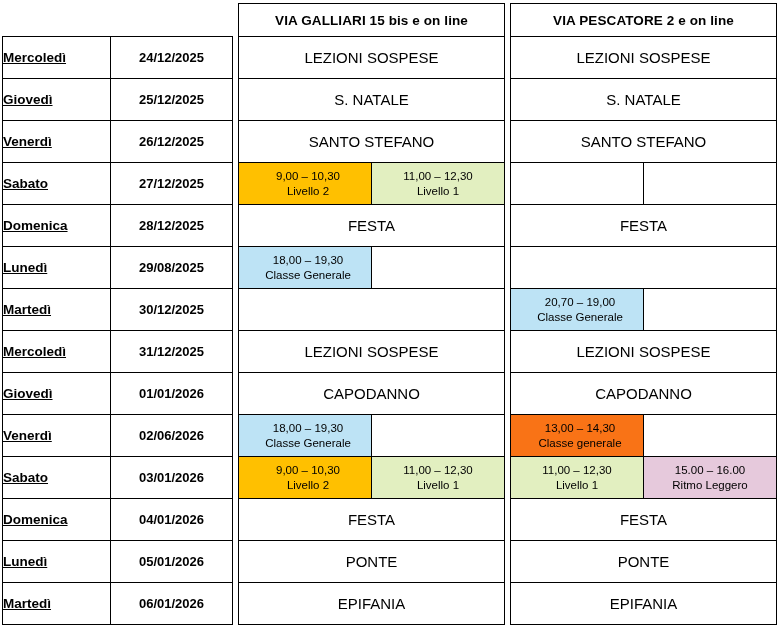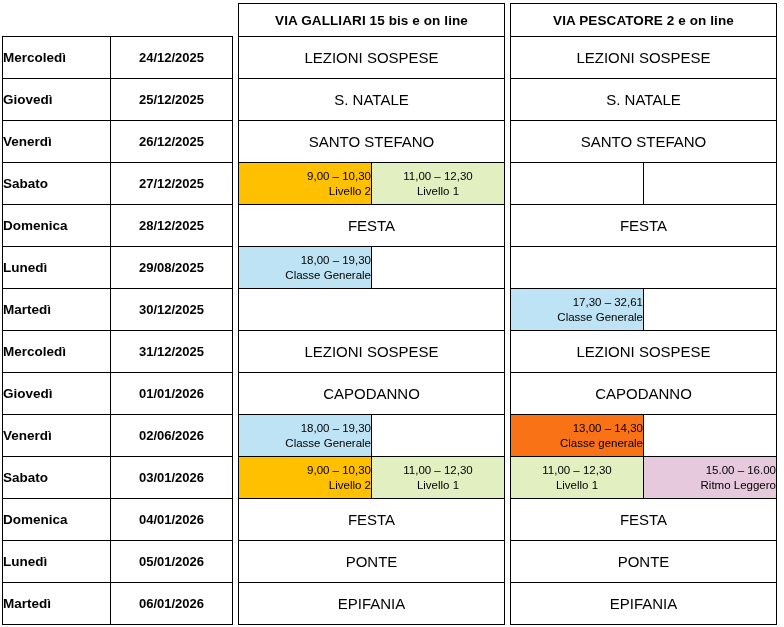--- a/index.html
+++ b/index.html
@@ -57,40 +57,41 @@
     font-weight: bold;
     text-align: center;
     font-size: 13.5px;
     letter-spacing: 0.1px;
   }
   .daycell {
     font-weight: bold;
     padding-left: 7px;
     text-align: left;
     font-size: 13.5px;
+    text-decoration: underline;
   }
   .datecell {
     font-weight: bold;
     text-align: center;
     font-size: 13px;
   }
   .full {
     text-align: center;
     font-size: 15px;
   }
   .slot {
     text-align: center;
     font-size: 11.5px;
     line-height: 1.25;
     padding: 2px 1px;
   }
   .slot .l1 { display: block; }
   .slot .l2 { display: block; }
   .slot.left {
-    text-align: right;
+    text-align: center;
     padding-left: 6px;
   }
   .blank-nb { border: none; background: #ffffff; }
 </style>
 </head>
 <body>
 
 <div id="sheet">
   <table class="schedule">
     <colgroup>
@@ -181,21 +182,21 @@
           <td class="gapcell"></td>
           <td class="cell-bordered full" colspan="2"></td>
         </tr>
         <tr class="row-body">
           <td class="cell-bordered daycell">Martedì</td>
           <td class="cell-bordered datecell">30/12/2025</td>
           <td class="gapcell"></td>
           <td class="cell-bordered full" colspan="2"></td>
           <td class="gapcell"></td>
           <td class="cell-bordered slot left" style="background: rgb(189, 227, 245);">
-            <span class="l1">17,30 – 32,61</span>
+            <span class="l1">20,70 – 19,00</span>
             <span class="l2">Classe Generale</span>
           </td>
           <td class="cell-bordered slot" style="background: rgb(255, 255, 255);">
             <span class="l1"></span>
             <span class="l2"></span>
           </td>
         </tr>
         <tr class="row-body">
           <td class="cell-bordered daycell">Mercoledì</td>
           <td class="cell-bordered datecell">31/12/2025</td>
@@ -244,21 +245,21 @@
           </td>
           <td class="cell-bordered slot" style="background: rgb(226, 239, 192);">
             <span class="l1">11,00 – 12,30</span>
             <span class="l2">Livello 1</span>
           </td>
           <td class="gapcell"></td>
           <td class="cell-bordered slot" style="background: rgb(226, 239, 192);">
             <span class="l1">11,00 – 12,30</span>
             <span class="l2">Livello 1</span>
           </td>
-          <td class="cell-bordered slot" style="background: rgb(230, 201, 220); text-align: right;">
+          <td class="cell-bordered slot" style="background: rgb(230, 201, 220);">
             <span class="l1">15.00 – 16.00</span>
             <span class="l2">Ritmo Leggero</span>
           </td>
         </tr>
         <tr class="row-body">
           <td class="cell-bordered daycell">Domenica</td>
           <td class="cell-bordered datecell">04/01/2026</td>
           <td class="gapcell"></td>
           <td class="cell-bordered full" colspan="2">FESTA</td>
           <td class="gapcell"></td>

